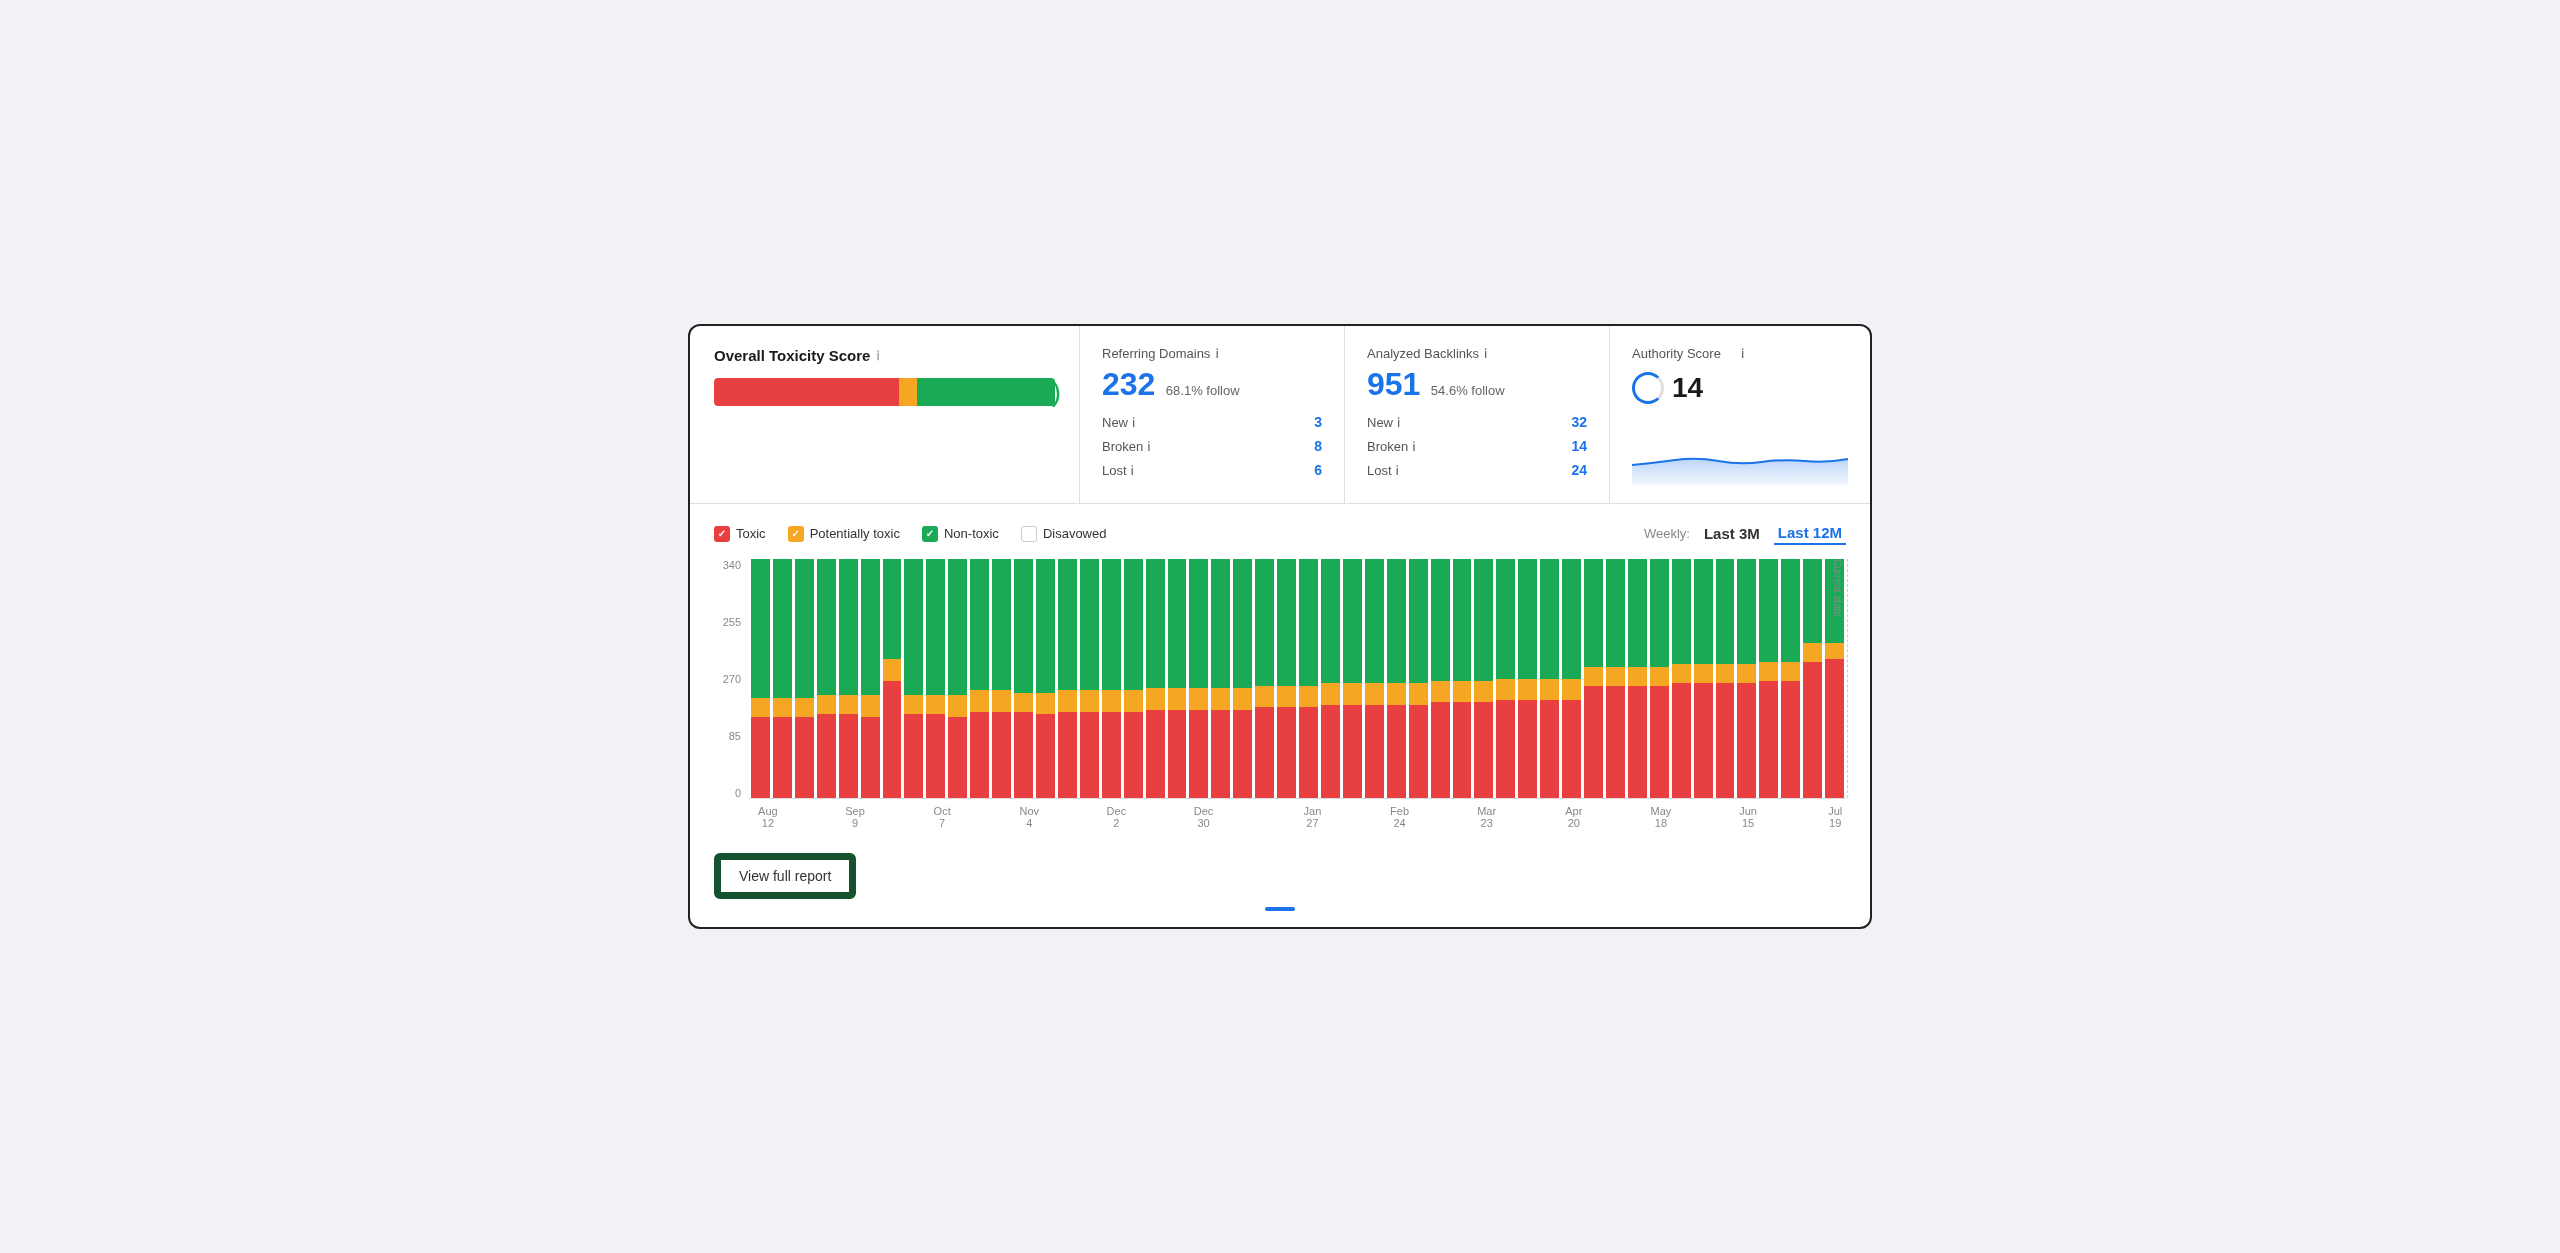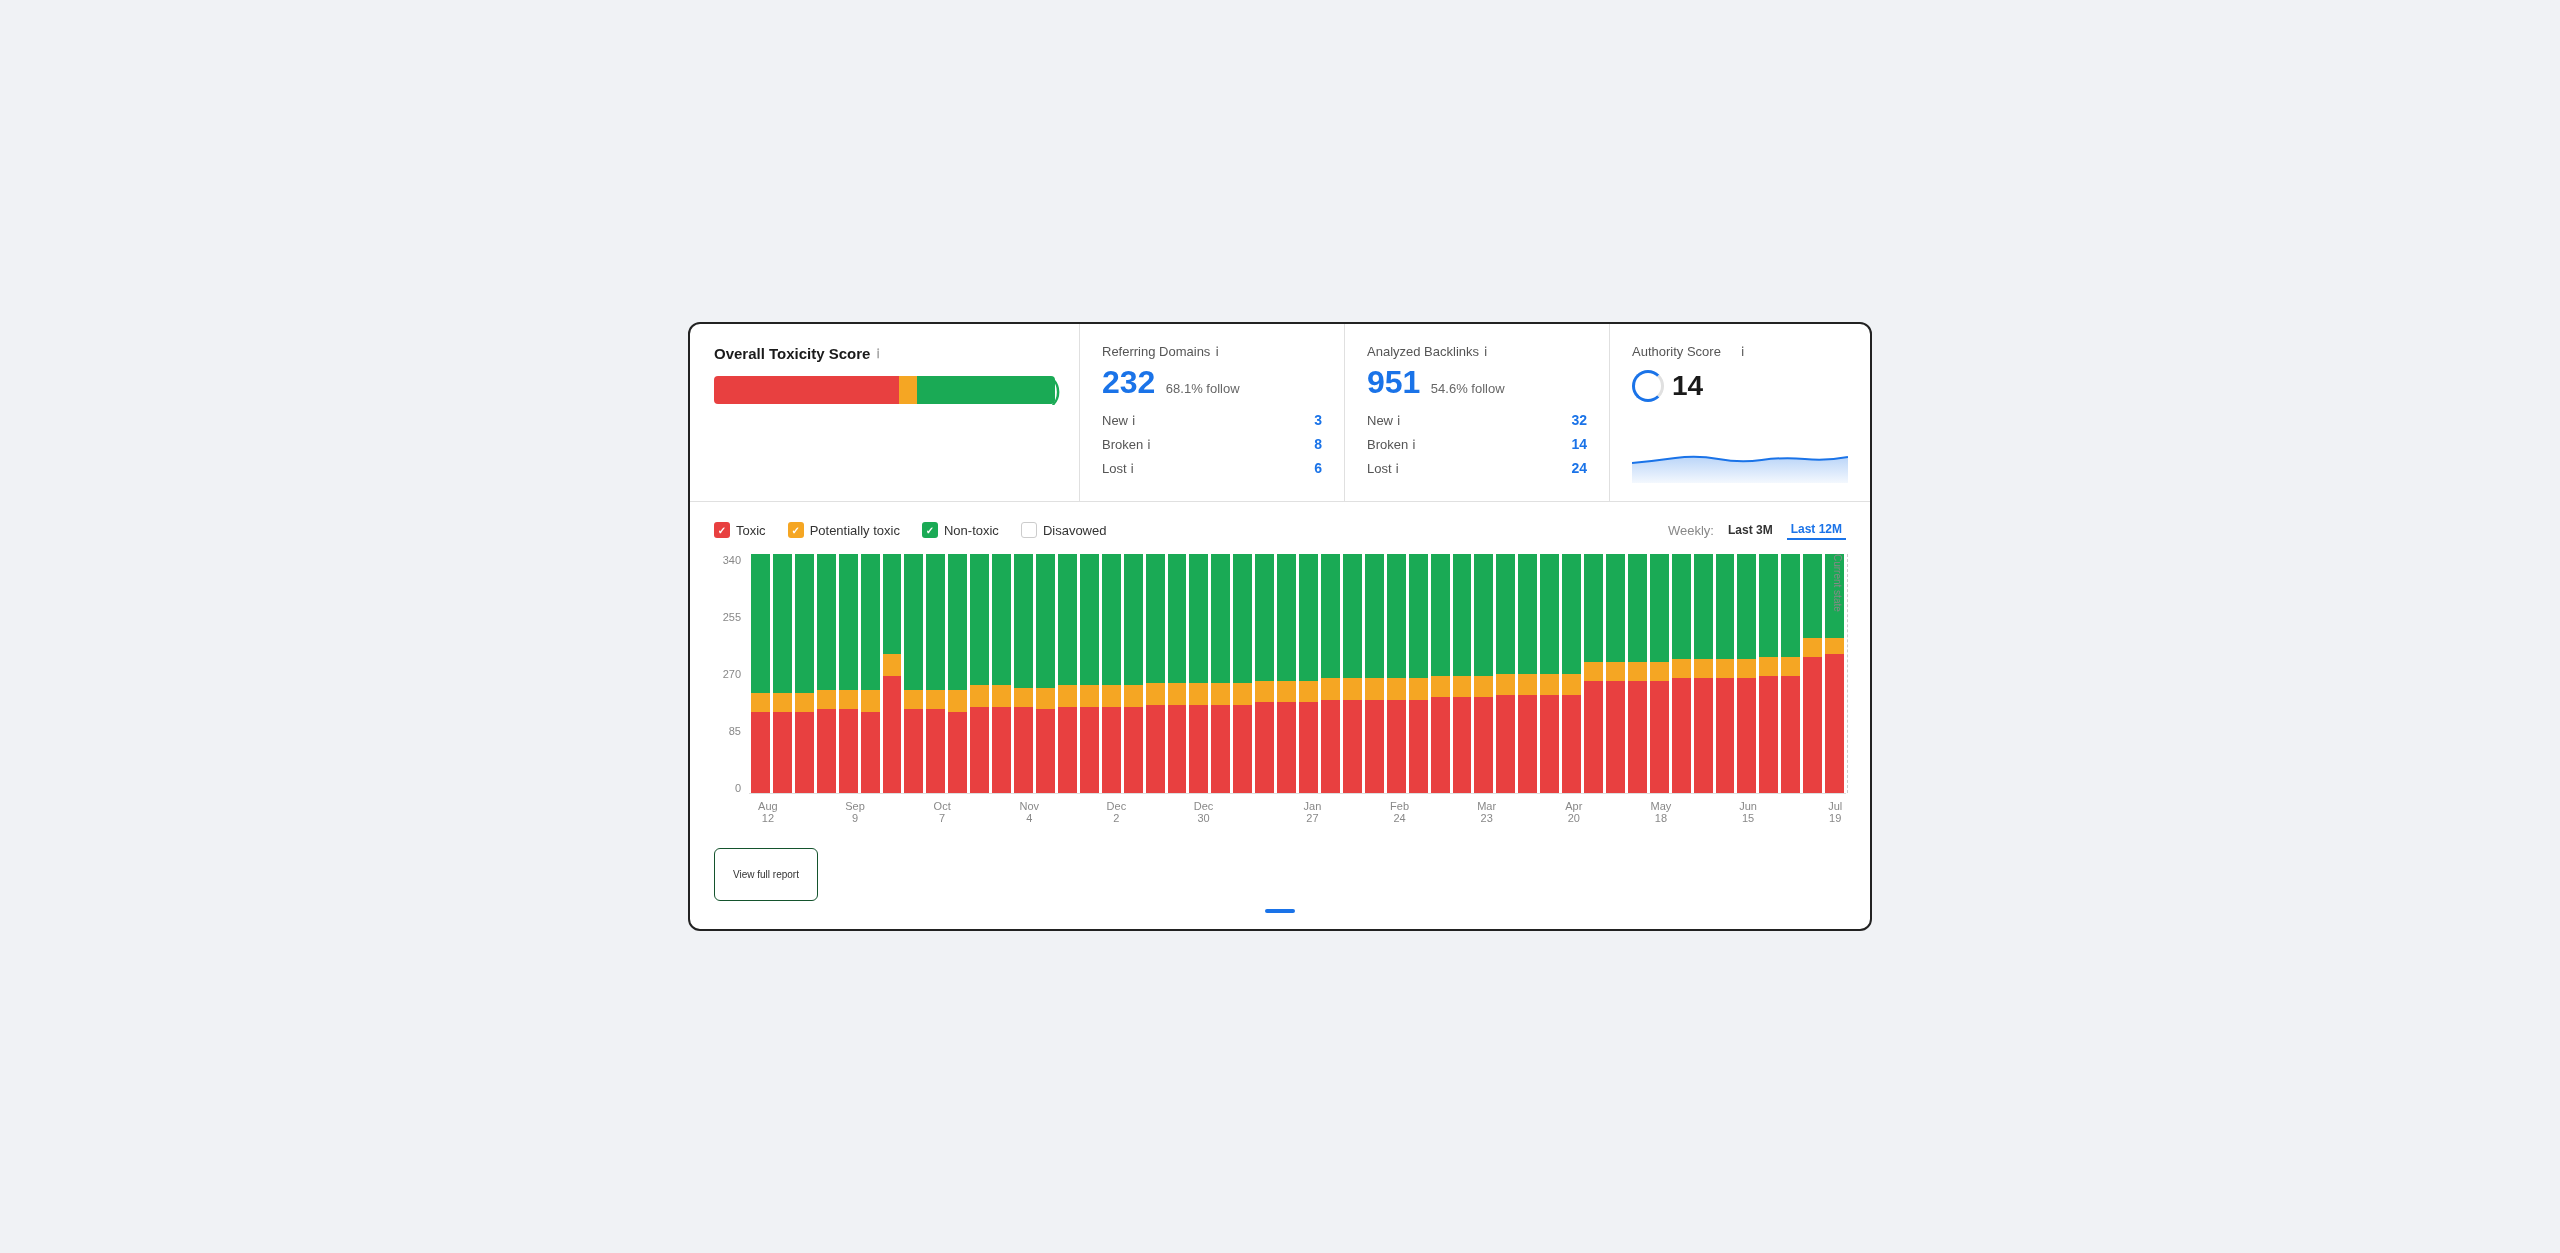--- a/index.html
+++ b/index.html
@@ -259,21 +259,21 @@
     .legend-check.disavowed { background: #fff; border: 1px solid #ccc; }
     .time-controls {
       margin-left: auto;
       display: flex;
       align-items: center;
       gap: 10px;
       font-size: 13px;
       color: #888;
     }
     .time-btn {
-      font-size: 12px;
+      font-size: 15px;
       font-weight: 600;
       color: #333;
       cursor: pointer;
       padding: 2px 4px;
     }
     .time-btn.active {
       color: #1a73e8;
       border-bottom: 2px solid #1a73e8;
     }
 
@@ -344,25 +344,25 @@
       color: #888;
       writing-mode: vertical-rl;
       text-orientation: mixed;
       border-right: 1px dashed #ccc;
       padding-right: 4px;
       height: 100%;
       display: flex;
       align-items: center;
     }
     .view-report-btn {
-      padding: 20px 18px;
-      border: 1px solid #14532d;
+      padding: 8px 18px;
+      border: 7px solid #14532d;
       border-radius: 6px;
       background: #fff;
-      font-size: 10px;
+      font-size: 14px;
       color: #333;
       cursor: pointer;
     }
     .bottom-indicator {
       display: flex;
       justify-content: center;
       margin-top: 8px;
     }
     .indicator-dot {
       width: 30px;

